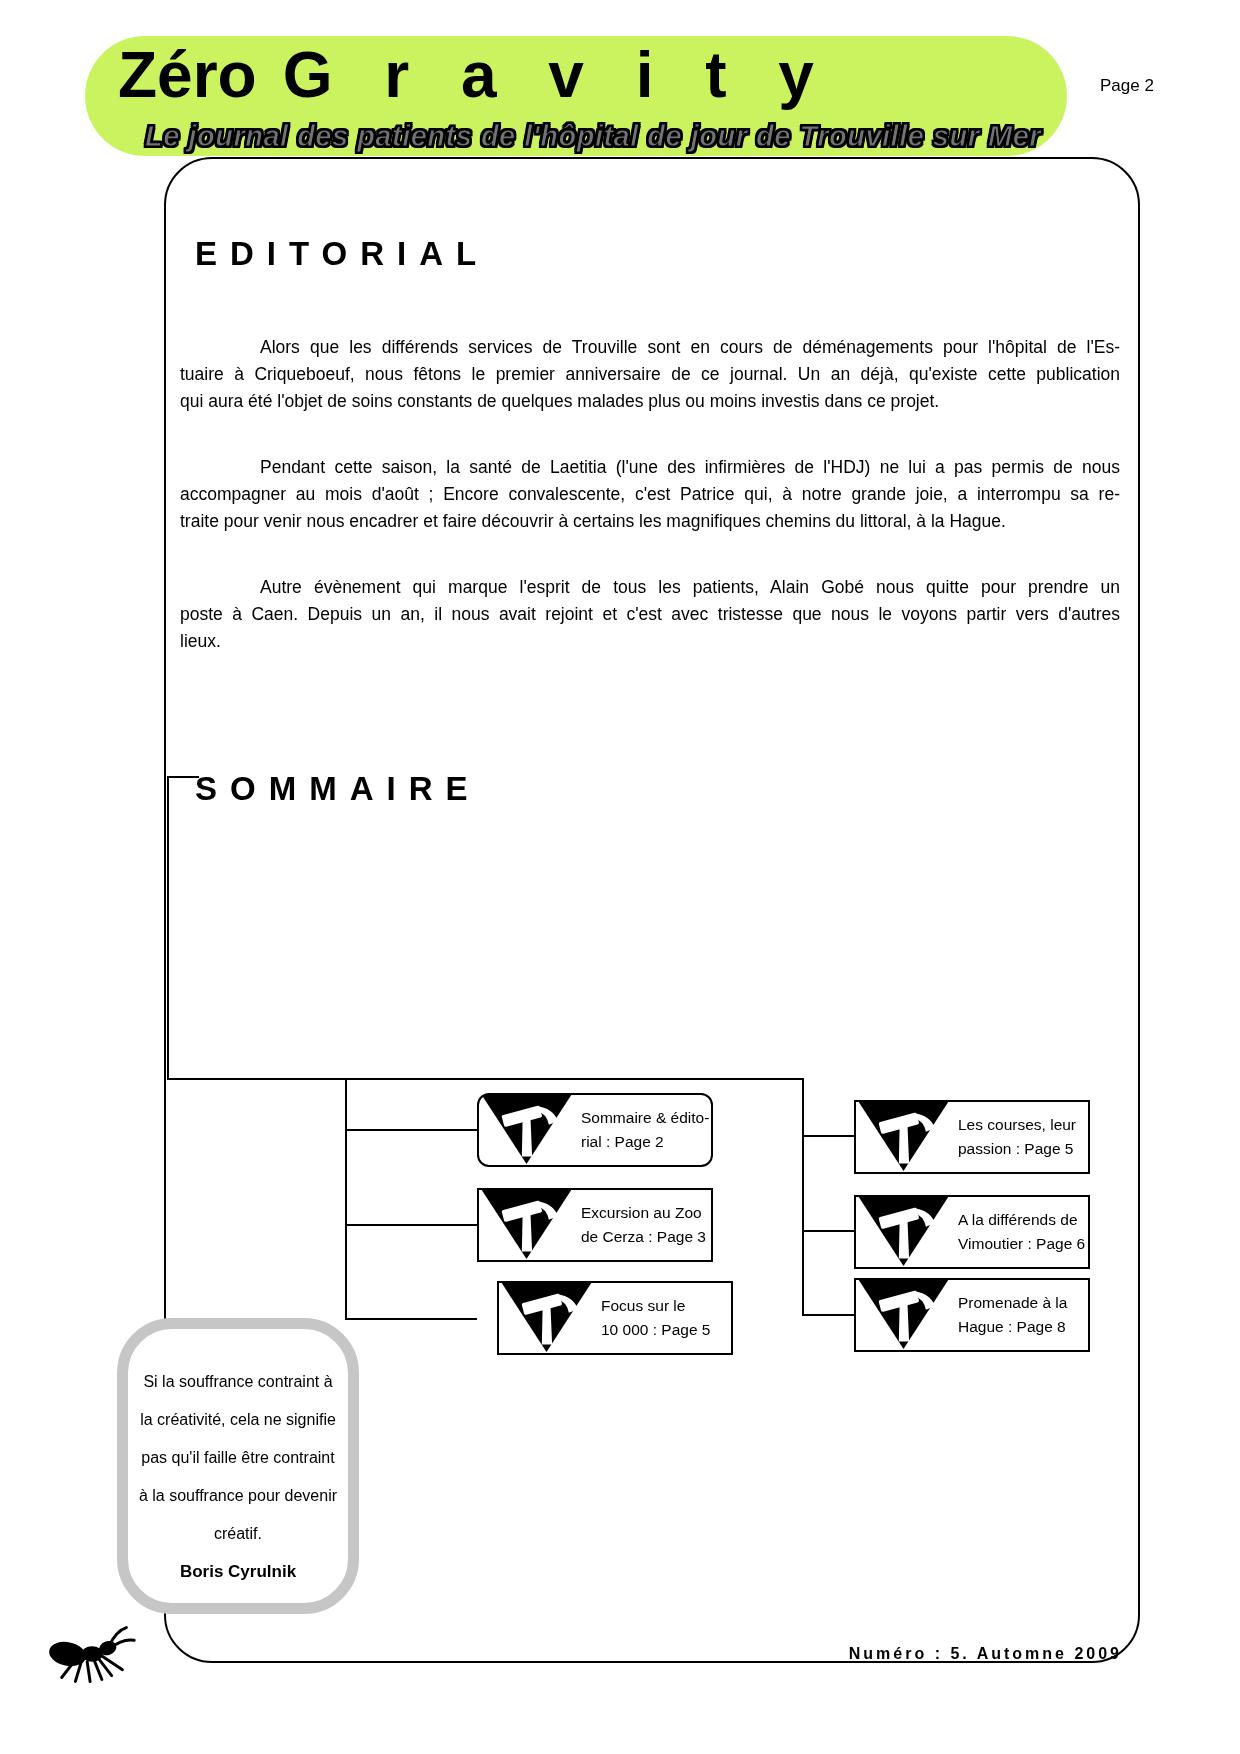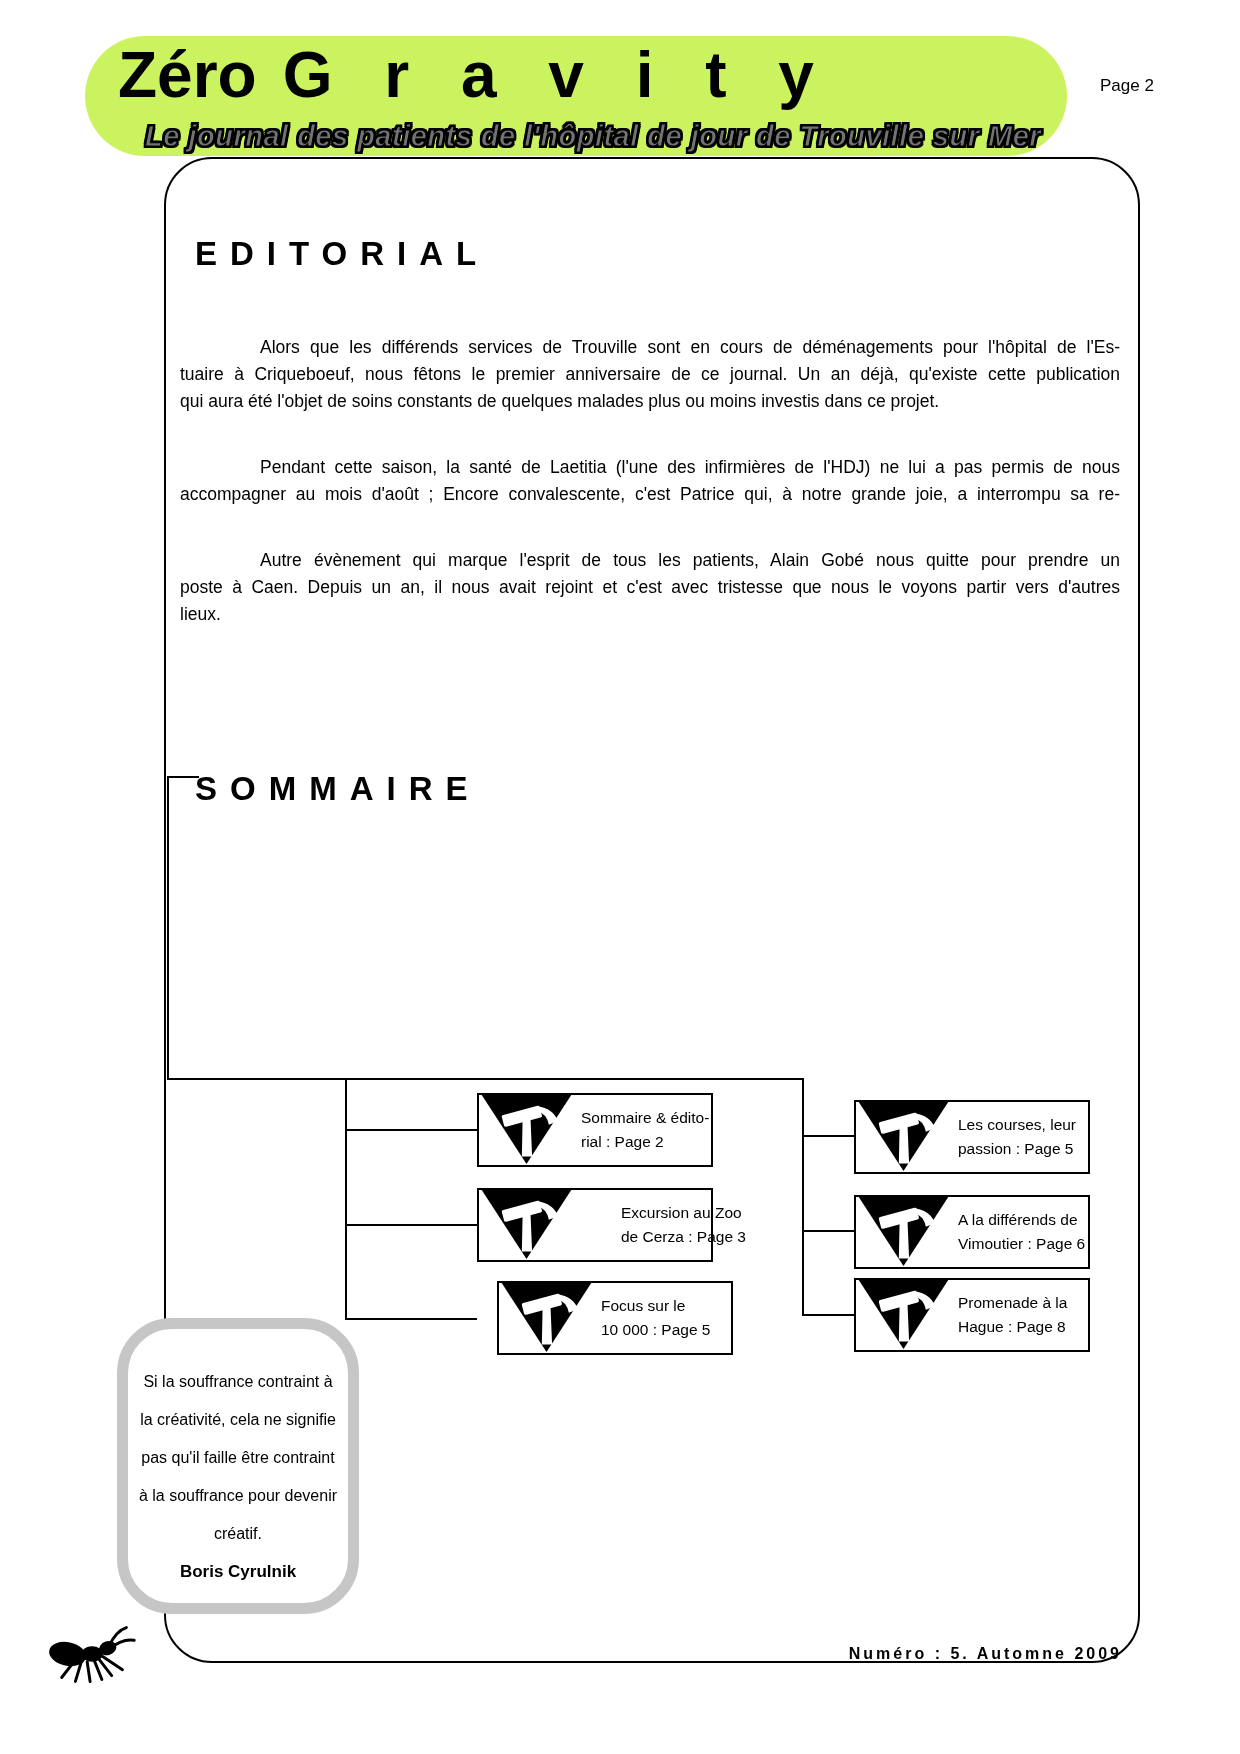--- a/index.html
+++ b/index.html
@@ -81,20 +81,21 @@
 
   <div class="bodytext">
     <div class="para">
       <div class="bline first">Alors que les différends services de Trouville sont en cours de déménagements pour l'hôpital de l'Es-</div>
       <div class="bline">tuaire à Criqueboeuf, nous fêtons le premier anniversaire de ce journal. Un an déjà, qu'existe cette publication</div>
       <div class="bline last">qui aura été l'objet de soins constants de quelques malades plus ou moins investis dans ce projet.</div>
     </div>
     <div class="para">
       <div class="bline first">Pendant cette saison, la santé de Laetitia (l'une des infirmières de l'HDJ) ne lui a pas permis de nous</div>
       <div class="bline">accompagner au mois d'août ; Encore convalescente, c'est Patrice qui, à notre grande joie, a interrompu sa re-</div>
+      <div class="bline last">traite pour venir nous encadrer et faire découvrir à certains les magnifiques chemins du littoral, à la Hague.</div>
     </div>
     <div class="para">
       <div class="bline first">Autre évènement qui marque l'esprit de tous les patients, Alain Gobé nous quitte pour prendre un</div>
       <div class="bline">poste à Caen. Depuis un an, il nous avait rejoint et c'est avec tristesse que nous le voyons partir vers d'autres</div>
       <div class="bline last">lieux.</div>
     </div>
   </div>
 
   <div class="bighead" id="somm-head">SOMMAIRE</div>
 
@@ -103,37 +104,37 @@
   <div class="cline" style="left:167px; top:1078px; width:637px; height:2px;"></div>
   <div class="cline" style="left:345px; top:1078px; width:2px; height:242px;"></div>
   <div class="cline" style="left:345px; top:1129px; width:132px; height:2px;"></div>
   <div class="cline" style="left:345px; top:1224px; width:132px; height:2px;"></div>
   <div class="cline" style="left:345px; top:1318px; width:132px; height:2px;"></div>
   <div class="cline" style="left:802px; top:1078px; width:2px; height:238px;"></div>
   <div class="cline" style="left:802px; top:1135px; width:52px; height:2px;"></div>
   <div class="cline" style="left:802px; top:1230px; width:52px; height:2px;"></div>
   <div class="cline" style="left:802px; top:1314px; width:52px; height:2px;"></div>
 
-  <div class="sbox" style="left:477px; top:1093px;">
+  <div class="sbox" style="left:477px; top:1093px;border-radius:12px;">
     <svg viewBox="0 0 96 74">
         <polygon points="0,0 96,0 48,74" fill="#000"></polygon>
         <g fill="#fff">
           <path d="M44,18 h8 l2,48 h-11 z"></path>
           <g transform="rotate(-15 48 22)">
             <rect x="22" y="15" width="42" height="13" rx="2"></rect>
           </g>
           <path d="M60,12 Q76,14 82,28 L72,32 Q70,20 58,16 Z"></path>
         </g>
       </svg>
     <div class="sbox-text">
         <span>Sommaire &amp; édito-</span>
         <span>rial  : Page 2</span>
       </div>
   </div>
-  <div class="sbox" style="left:477px; top:1188px;gap:40px;">
+  <div class="sbox" style="left:477px; top:1188px;">
     <svg viewBox="0 0 96 74">
         <polygon points="0,0 96,0 48,74" fill="#000"></polygon>
         <g fill="#fff">
           <path d="M44,18 h8 l2,48 h-11 z"></path>
           <g transform="rotate(-15 48 22)">
             <rect x="22" y="15" width="42" height="13" rx="2"></rect>
           </g>
           <path d="M60,12 Q76,14 82,28 L72,32 Q70,20 58,16 Z"></path>
         </g>
       </svg>

